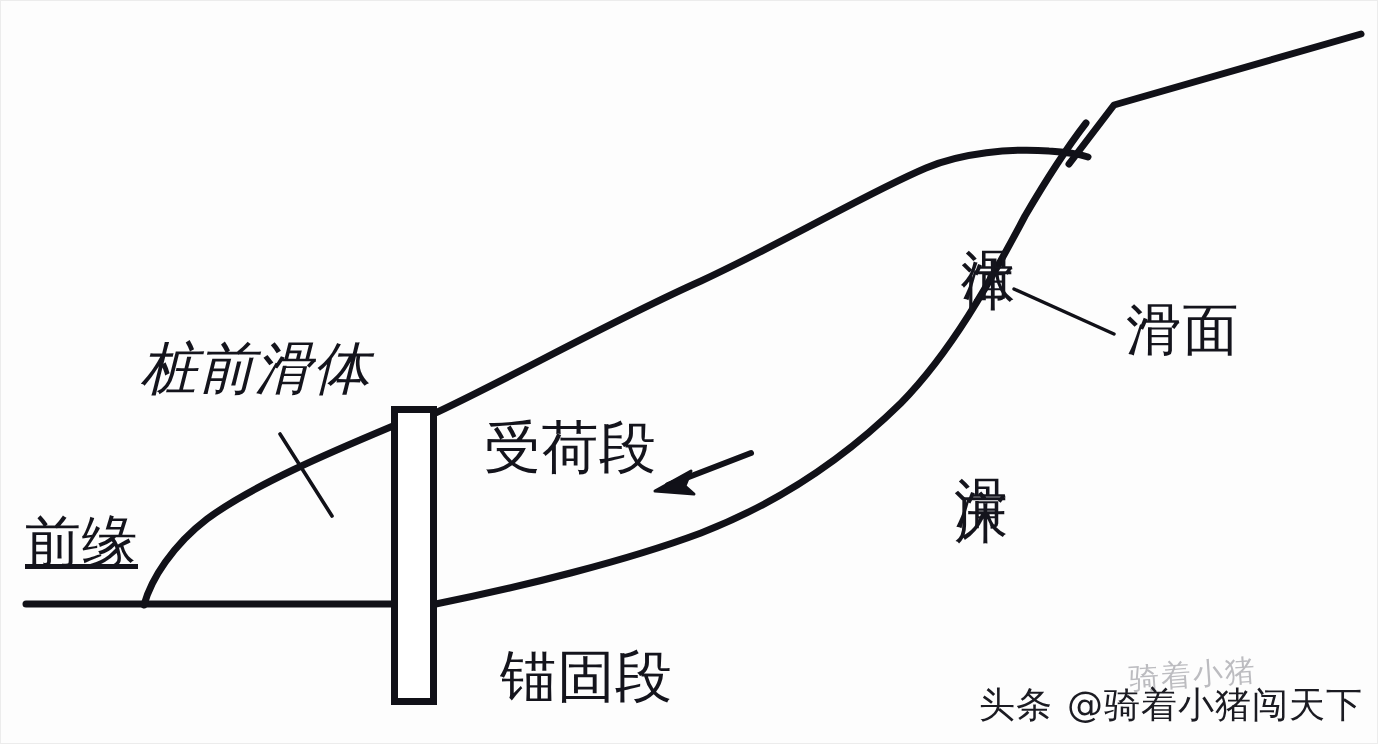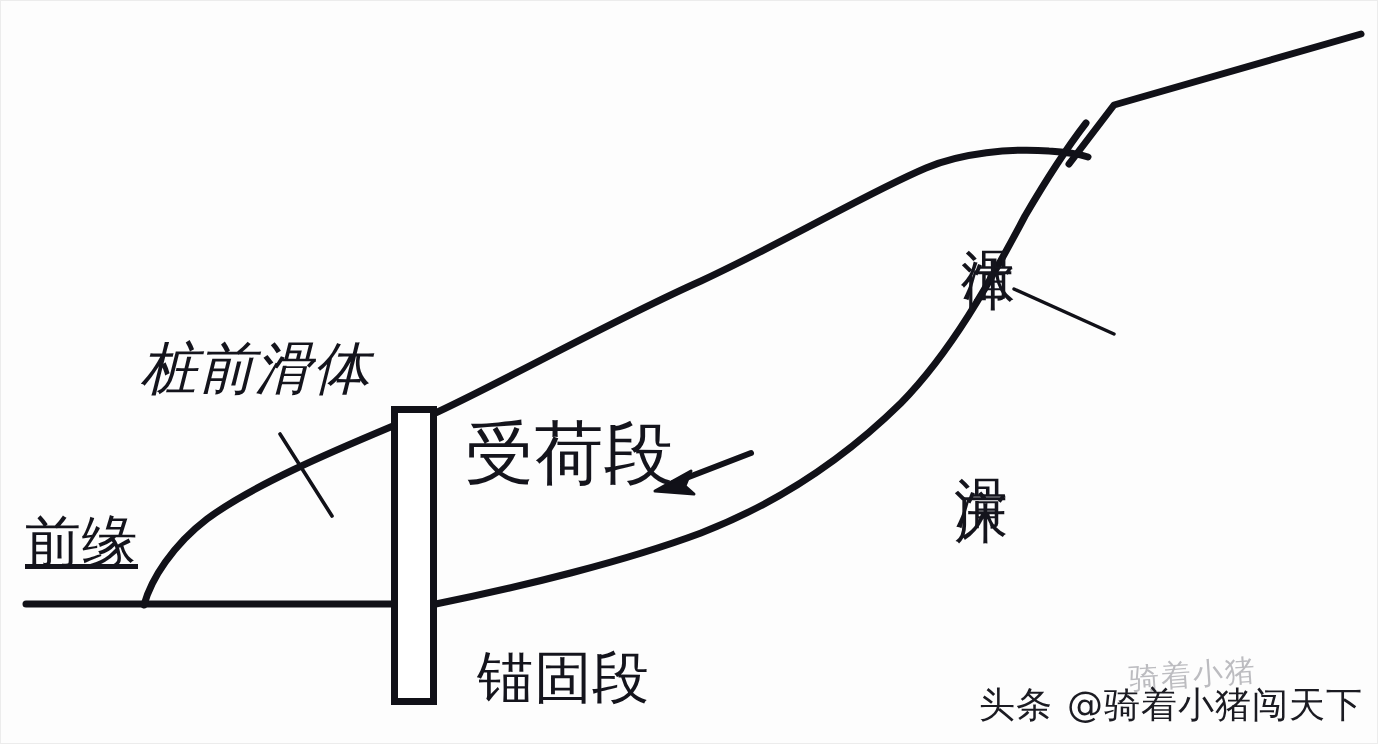--- a/index.html
+++ b/index.html
@@ -85,28 +85,29 @@
 
     <line x1="279" y1="433" x2="331" y2="515" stroke="#111118" stroke-width="3.6" stroke-linecap="round"></line>
 
     <line x1="1013" y1="288" x2="1113" y2="333" stroke="#111118" stroke-width="3.4" stroke-linecap="round"></line>
   </svg>
 
   <div class="cjk-label" style="left:139px; top:338px; font-size:57px;font-style:italic;">桩前滑体</div>
 
   <div class="cjk-label" style="left:24px; top:512px; font-size:56px;text-decoration:underline;">前缘</div>
 
-  <div class="cjk-label" style="left:464px; top:417px; font-size:69px;">受荷段</div>
+  <div class="cjk-label" style="left:483px; top:417px; font-size:57px;">受荷段</div>
 
-  <div class="cjk-label" style="left:476px; top:647px; font-size:57px;">锚固段</div>
+  <div class="cjk-label" style="left:499px; top:647px; font-size:57px;font-family:Liberation Serif, serif;">锚固段</div>
 
   <div class="cjk-label vert" style="left:953px; top:206px; font-size:54px;">滑体</div>
 
   <div class="cjk-label vert" style="left:946px; top:434px; font-size:54px;">滑床</div>
 
+  <div class="cjk-label" style="left:1125px; top:300px; font-size:56px;">滑面</div>
 
   <div class="watermark watermark-ghost" style="left:1128px; top:658px;">骑着小猪</div>
 
   <div class="watermark watermark-main" style="left:978px; top:680px;">头条</div>
 
   <div class="watermark watermark-main" style="left:1066px; top:680px;">@骑着小猪闯天下</div>
 
 </div>
 
 </body></html>

